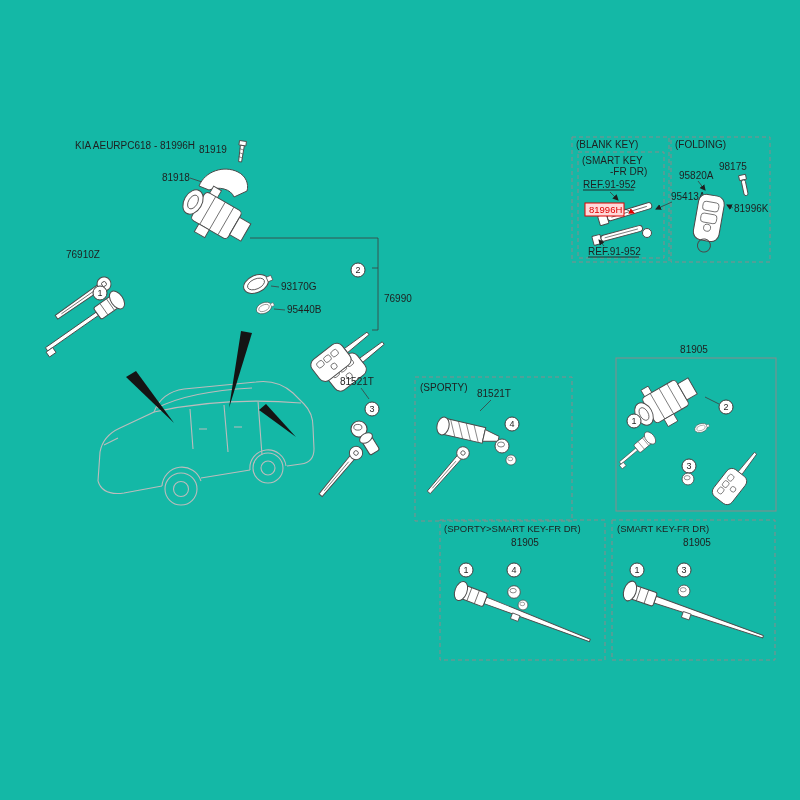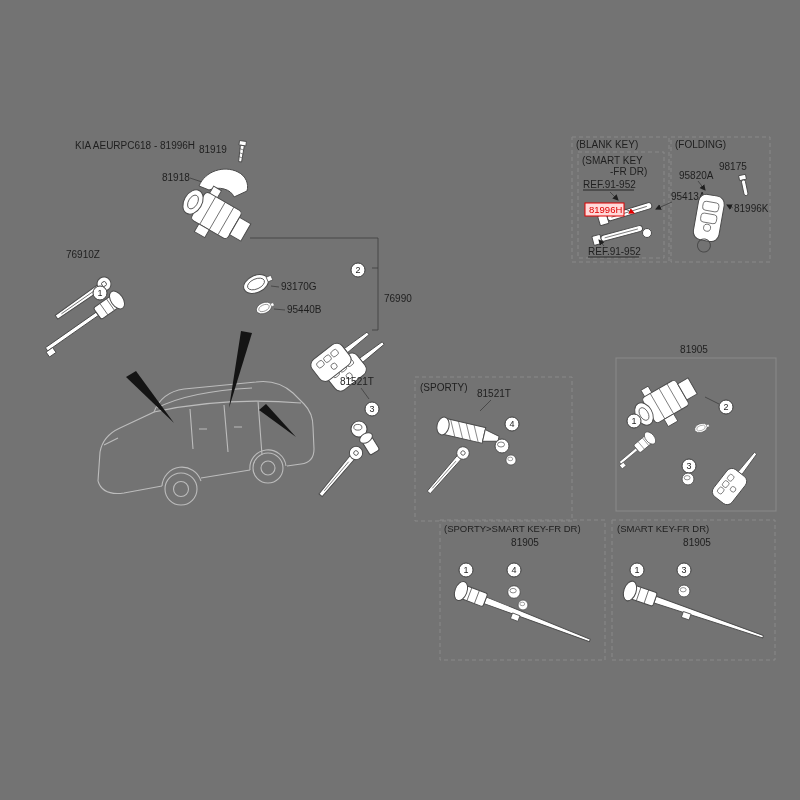--- a/index.html
+++ b/index.html
@@ -1,17 +1,17 @@
 <!DOCTYPE html>
 <html><head>
 <meta charset="utf-8">
 <style>
   html,body{margin:0;padding:0;width:800px;height:800px;background:#ffffff;overflow:hidden;
     font-family:"Liberation Sans", sans-serif;}
-  #stage{position:relative;width:800px;height:800px;background:#737373;text-align:center;}
+  #stage{position:relative;width:800px;height:800px;background:#14b8a6;text-align:center;}
   svg{display:block}
   .lbl{font-family:"Liberation Sans",sans-serif;font-size:10px;fill:#1f1f1f}
   .lbl-sm{font-family:"Liberation Sans",sans-serif;font-size:9.5px;fill:#1f1f1f}
   .red-t{font-family:"Liberation Sans",sans-serif;font-size:9.5px;fill:#e00000}
   .co-c{fill:#ffffff;stroke:#3d3d3d;stroke-width:1}
   .co-t{font-family:"Liberation Sans",sans-serif;font-size:9px;fill:#1f1f1f;text-anchor:middle;dominant-baseline:central}
   .pt{fill:#ffffff;stroke:#4a4a4a;stroke-width:1;stroke-linejoin:round}
   .ld{fill:none;stroke:#3d3d3d;stroke-width:0.8}
   .u{stroke:#1f1f1f;stroke-width:0.9}
   .dashbox{fill:none;stroke:#8a8a8a;stroke-width:1;stroke-dasharray:4 3}

